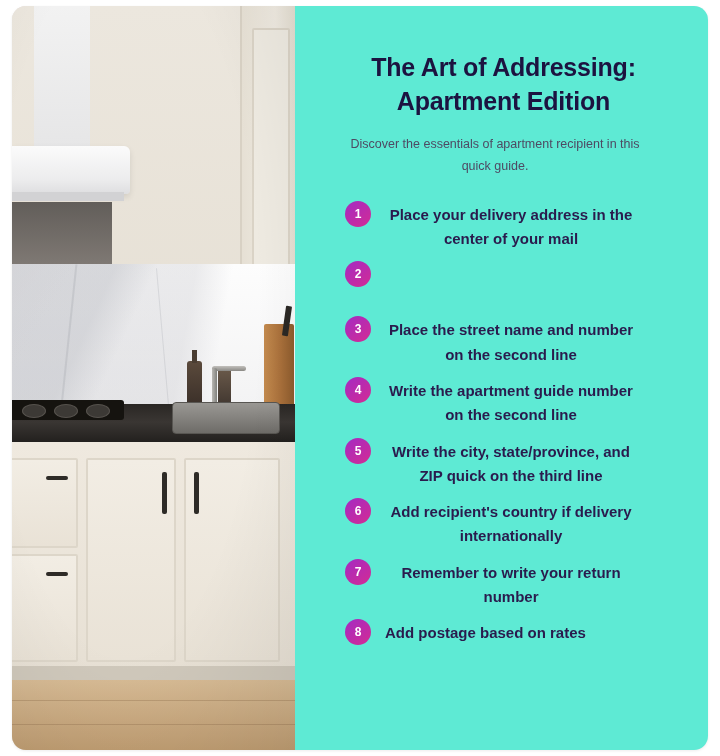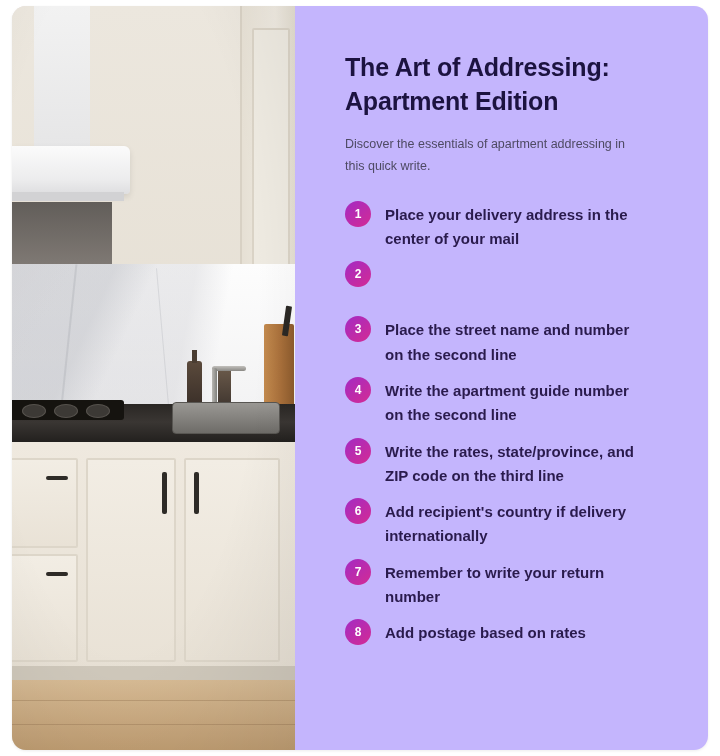--- a/index.html
+++ b/index.html
@@ -193,23 +193,24 @@
   }
   .ph-vignette {
     position: absolute; left:0; top:0; width: 283px; height: 744px;
     background: radial-gradient(ellipse at 40% 40%, rgba(0,0,0,0) 55%, rgba(0,0,0,0.07) 100%);
     pointer-events: none;
   }
 
   
   #content {
     flex: 1 1 auto;
-    background: #c4b5fd;
+    background: #5eead4;
     padding: 44px 46px 20px 50px;
     box-sizing: border-box;
+    text-align: center;
   }
   #title {
     color: #1c1340;
     font-size: 25px;
     line-height: 1.36;
     font-weight: bold;
     letter-spacing: -0.2px;
     margin: 0 0 16px 0;
     max-width: 330px;
   }
@@ -302,41 +303,41 @@
 
     <div class="ph-toekick"></div>
     <div class="ph-floor"></div>
     <div class="ph-floor-line" style="left:0; top:694px; width:283px;"></div>
     <div class="ph-floor-line" style="left:0; top:718px; width:283px;"></div>
     <div class="ph-vignette"></div>
   </div>
 
   <div id="content">
     <h1 id="title">The Art of Addressing: Apartment Edition</h1>
-    <p id="subtitle">Discover the essentials of apartment addressing in this quick write.</p>
+    <p id="subtitle">Discover the essentials of apartment recipient in this quick guide.</p>
 
     <ol id="steps">
       <li class="step">
         <span class="badge">1</span>
         <span class="step-text">Place your delivery address in the center of your mail</span>
       </li>
       <li class="step">
         <span class="badge">2</span>
       </li>
       <li class="step">
         <span class="badge">3</span>
         <span class="step-text">Place the street name and number on the second line</span>
       </li>
       <li class="step">
         <span class="badge">4</span>
         <span class="step-text">Write the apartment guide number on the second line</span>
       </li>
       <li class="step">
         <span class="badge">5</span>
-        <span class="step-text">Write the rates, state/province, and ZIP code on the third line</span>
+        <span class="step-text">Write the city, state/province, and ZIP quick on the third line</span>
       </li>
       <li class="step">
         <span class="badge">6</span>
         <span class="step-text">Add recipient's country if delivery internationally</span>
       </li>
       <li class="step">
         <span class="badge">7</span>
         <span class="step-text">Remember to write your return number</span>
       </li>
       <li class="step">

